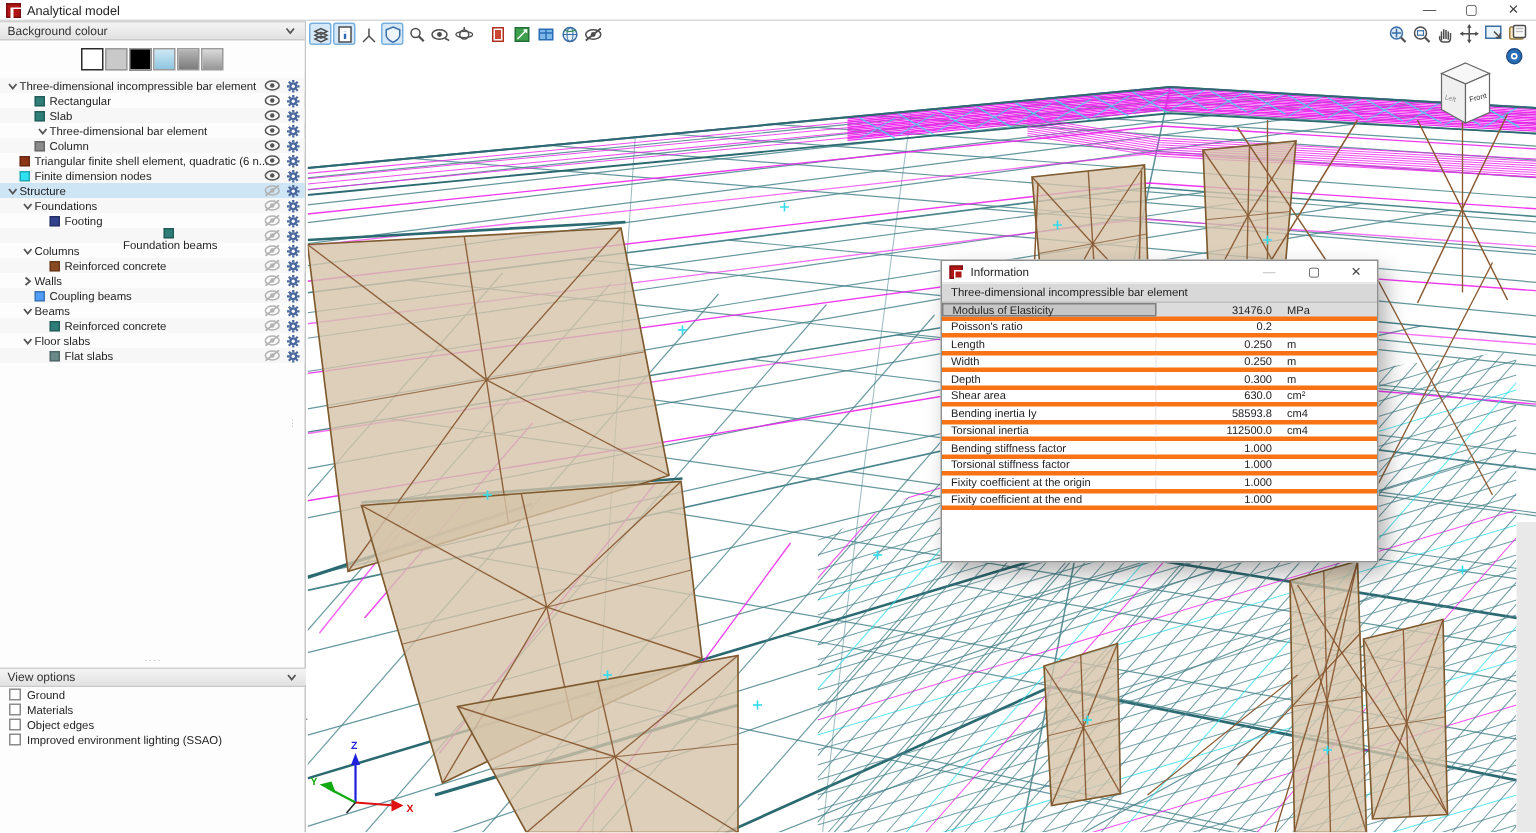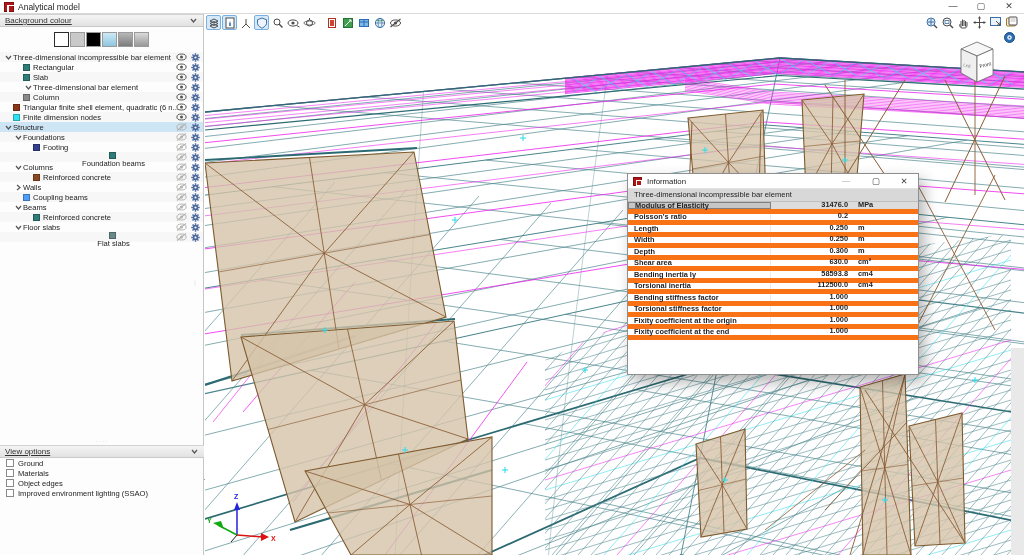--- a/index.html
+++ b/index.html
@@ -18,21 +18,21 @@
   #win-title { position:absolute; left:18px; top:1px; font-size:8.5px; color:#222;
     line-height:13px; }
   .winctl { position:absolute; top:0; width:22px; height:13px; text-align:center;
     font-size:9px; color:#444; line-height:13px; cursor:default; }
 
   
   #sidebar { position:absolute; left:0; top:14px; width:204px; height:541px;
     background:#fdfdfd; border-right:1px solid #c6c6c6; z-index:30; }
   .sec-hdr { position:relative; height:13px; background:linear-gradient(#f4f4f4,#e2e2e2);
     border-top:1px solid #d2d2d2; border-bottom:1px solid #c9c9c9;
-    font-size:8px; color:#333; line-height:12px; padding-left:5px;text-decoration:underline; }
+    font-size:8px; color:#333; line-height:12px; padding-left:5px; }
   .sec-hdr .chev { position:absolute; right:6px; top:3px; }
   #swatch-row { height:25px; display:flex; align-items:center; justify-content:center;
     gap:1px; background:#fdfdfd; }
   .swatch { width:15px; height:15px; border:1px solid #9a9a9a; }
   .swatch.selected { border:1.5px solid #2b2b2b; }
   #tree { }
   .trow { position:relative; height:10px; display:flex; align-items:center;
     font-size:7.6px; color:#222; white-space:nowrap; }
   .trow:nth-child(odd) { background:#f7f7f7; }
   .trow.hl { background:#cde5f5 !important; }
@@ -73,21 +73,21 @@
   #dlg-icon:before { content:""; position:absolute; left:2px; top:2px; width:4px; height:4px;
     border:1px solid #fff; }
   #dlg-title-text { position:absolute; left:19px; top:2px; font-size:7.8px; color:#222;
     line-height:12px; }
   .dlg-ctl { position:absolute; top:1px; width:20px; height:13px; text-align:center;
     font-size:8.5px; line-height:13px; color:#444; }
   #dlg-subtitle { height:13px; background:#d8d8d8; border-bottom:1px solid #bfbfbf;
     font-size:7.6px; color:#1c1c1c; line-height:12px; padding-left:6px; }
   #dlg-table { }
   .drow { display:flex; height:11.5px; font-size:7.4px; color:#222;
-    border-bottom:5px solid #f97316; align-items:flex-end;font-weight:bold; }
+    border-bottom:3px solid #f97316; align-items:flex-end; }
   .drow .lbl { width:143px; padding-left:6px; border-right:1px solid #ececec;
     height:100%; display:flex; align-items:center; }
   .drow .val { width:81px; text-align:right; padding-right:4px; }
   .drow .unit { width:60px; padding-left:6px; }
   .drow.sel { background:#dcdcdc; }
   .drow.sel .lbl { background:#c6c6c6; border:1px solid #808080; }
 
   svg { display:block; }
 </style>
 </head>
@@ -635,21 +635,21 @@
                 <line x1="1.9" y1="4.5" x2="0.2999999999999998" y2="4.500000000000001" stroke="#49679c" stroke-width="1.5"></line>
                 <line x1="2.661522368914976" y1="2.6615223689149765" x2="1.5301515190164996" y2="1.5301515190165005" stroke="#49679c" stroke-width="1.5"></line>
                 <line x1="4.499999999999999" y1="1.9" x2="4.499999999999999" y2="0.2999999999999998" stroke="#49679c" stroke-width="1.5"></line>
                 <line x1="6.3384776310850235" y1="2.661522368914976" x2="7.469848480983499" y2="1.5301515190164996" stroke="#49679c" stroke-width="1.5"></line>
                 <circle cx="4.5" cy="4.5" r="2.7" fill="#49679c"></circle>
                 <circle cx="4.5" cy="4.5" r="1.1" fill="#fff"></circle>
               </svg>
             </span>
           </span>
         </div>
-        <div class="trow" style="padding-left: 24px; flex-direction: column;">
+        <div class="trow" style="padding-left: 24px;">
           <span class="tchev"></span>
           <span class="tswatch" style="background: rgb(106, 138, 138);"></span>
           <span>Flat slabs</span>
           <span class="ticons">
             <span>
               <svg width="11" height="8" viewBox="0 0 11 8">
                 <ellipse cx="5.5" cy="4" rx="4.6" ry="3" fill="none" stroke="#b3b3b3" stroke-width="1"></ellipse>
                 <circle cx="5.5" cy="4" r="1.5" fill="#b3b3b3"></circle>
                 <line x1="1" y1="7.5" x2="10" y2="0.5" stroke="#b3b3b3" stroke-width="1.1"></line>
               </svg>

